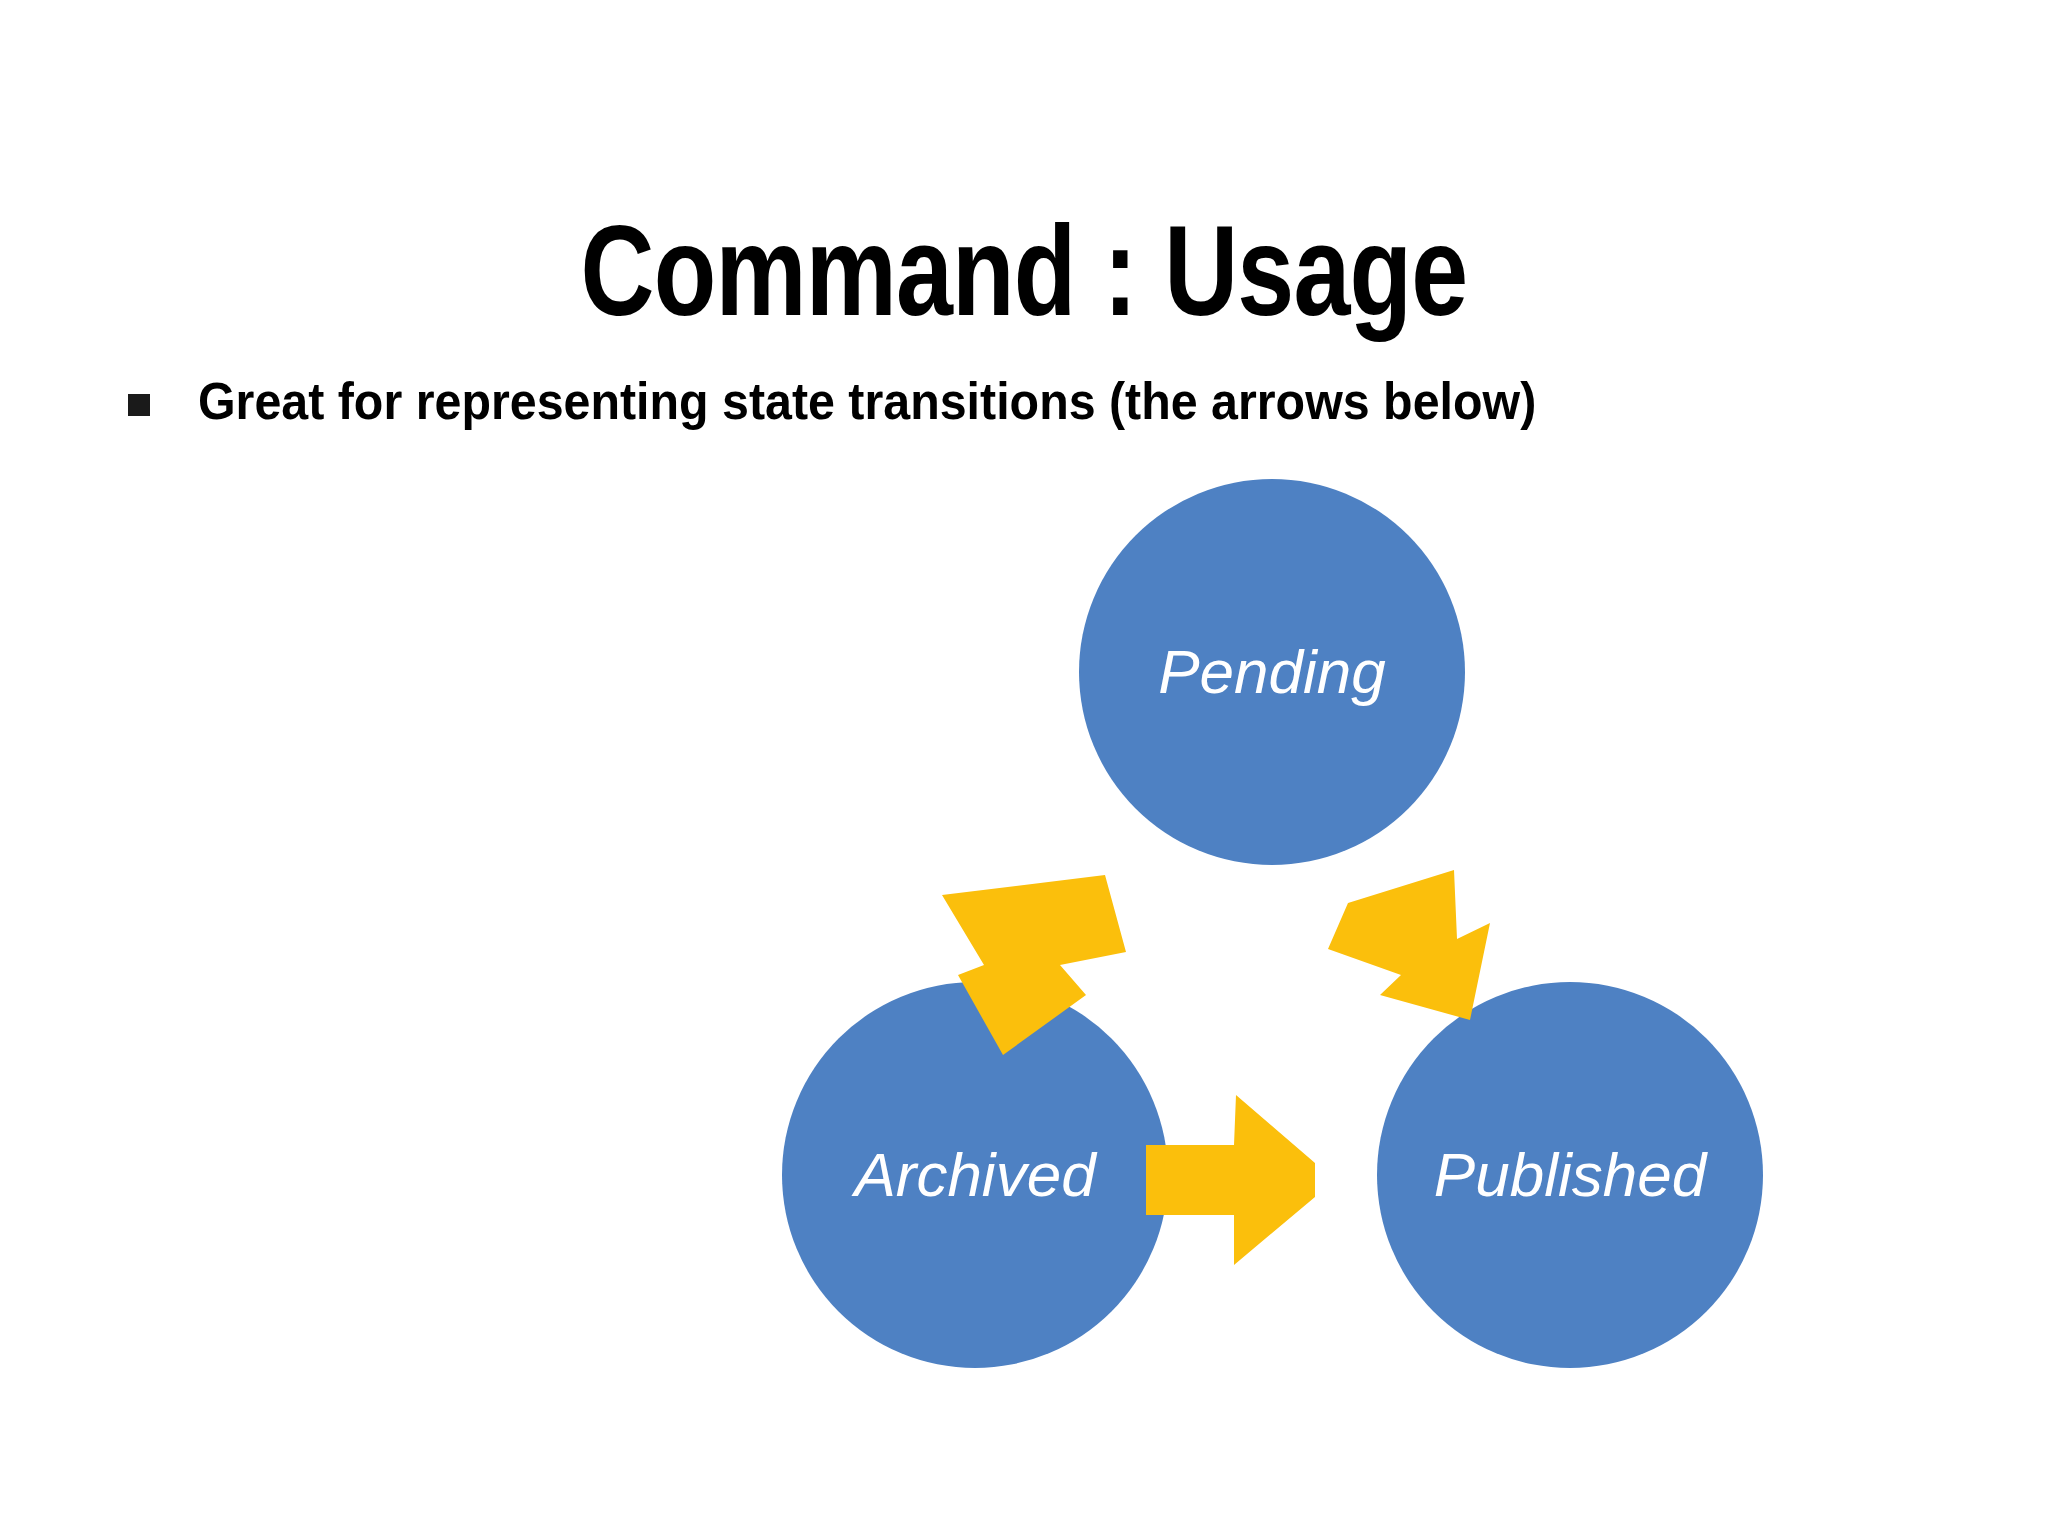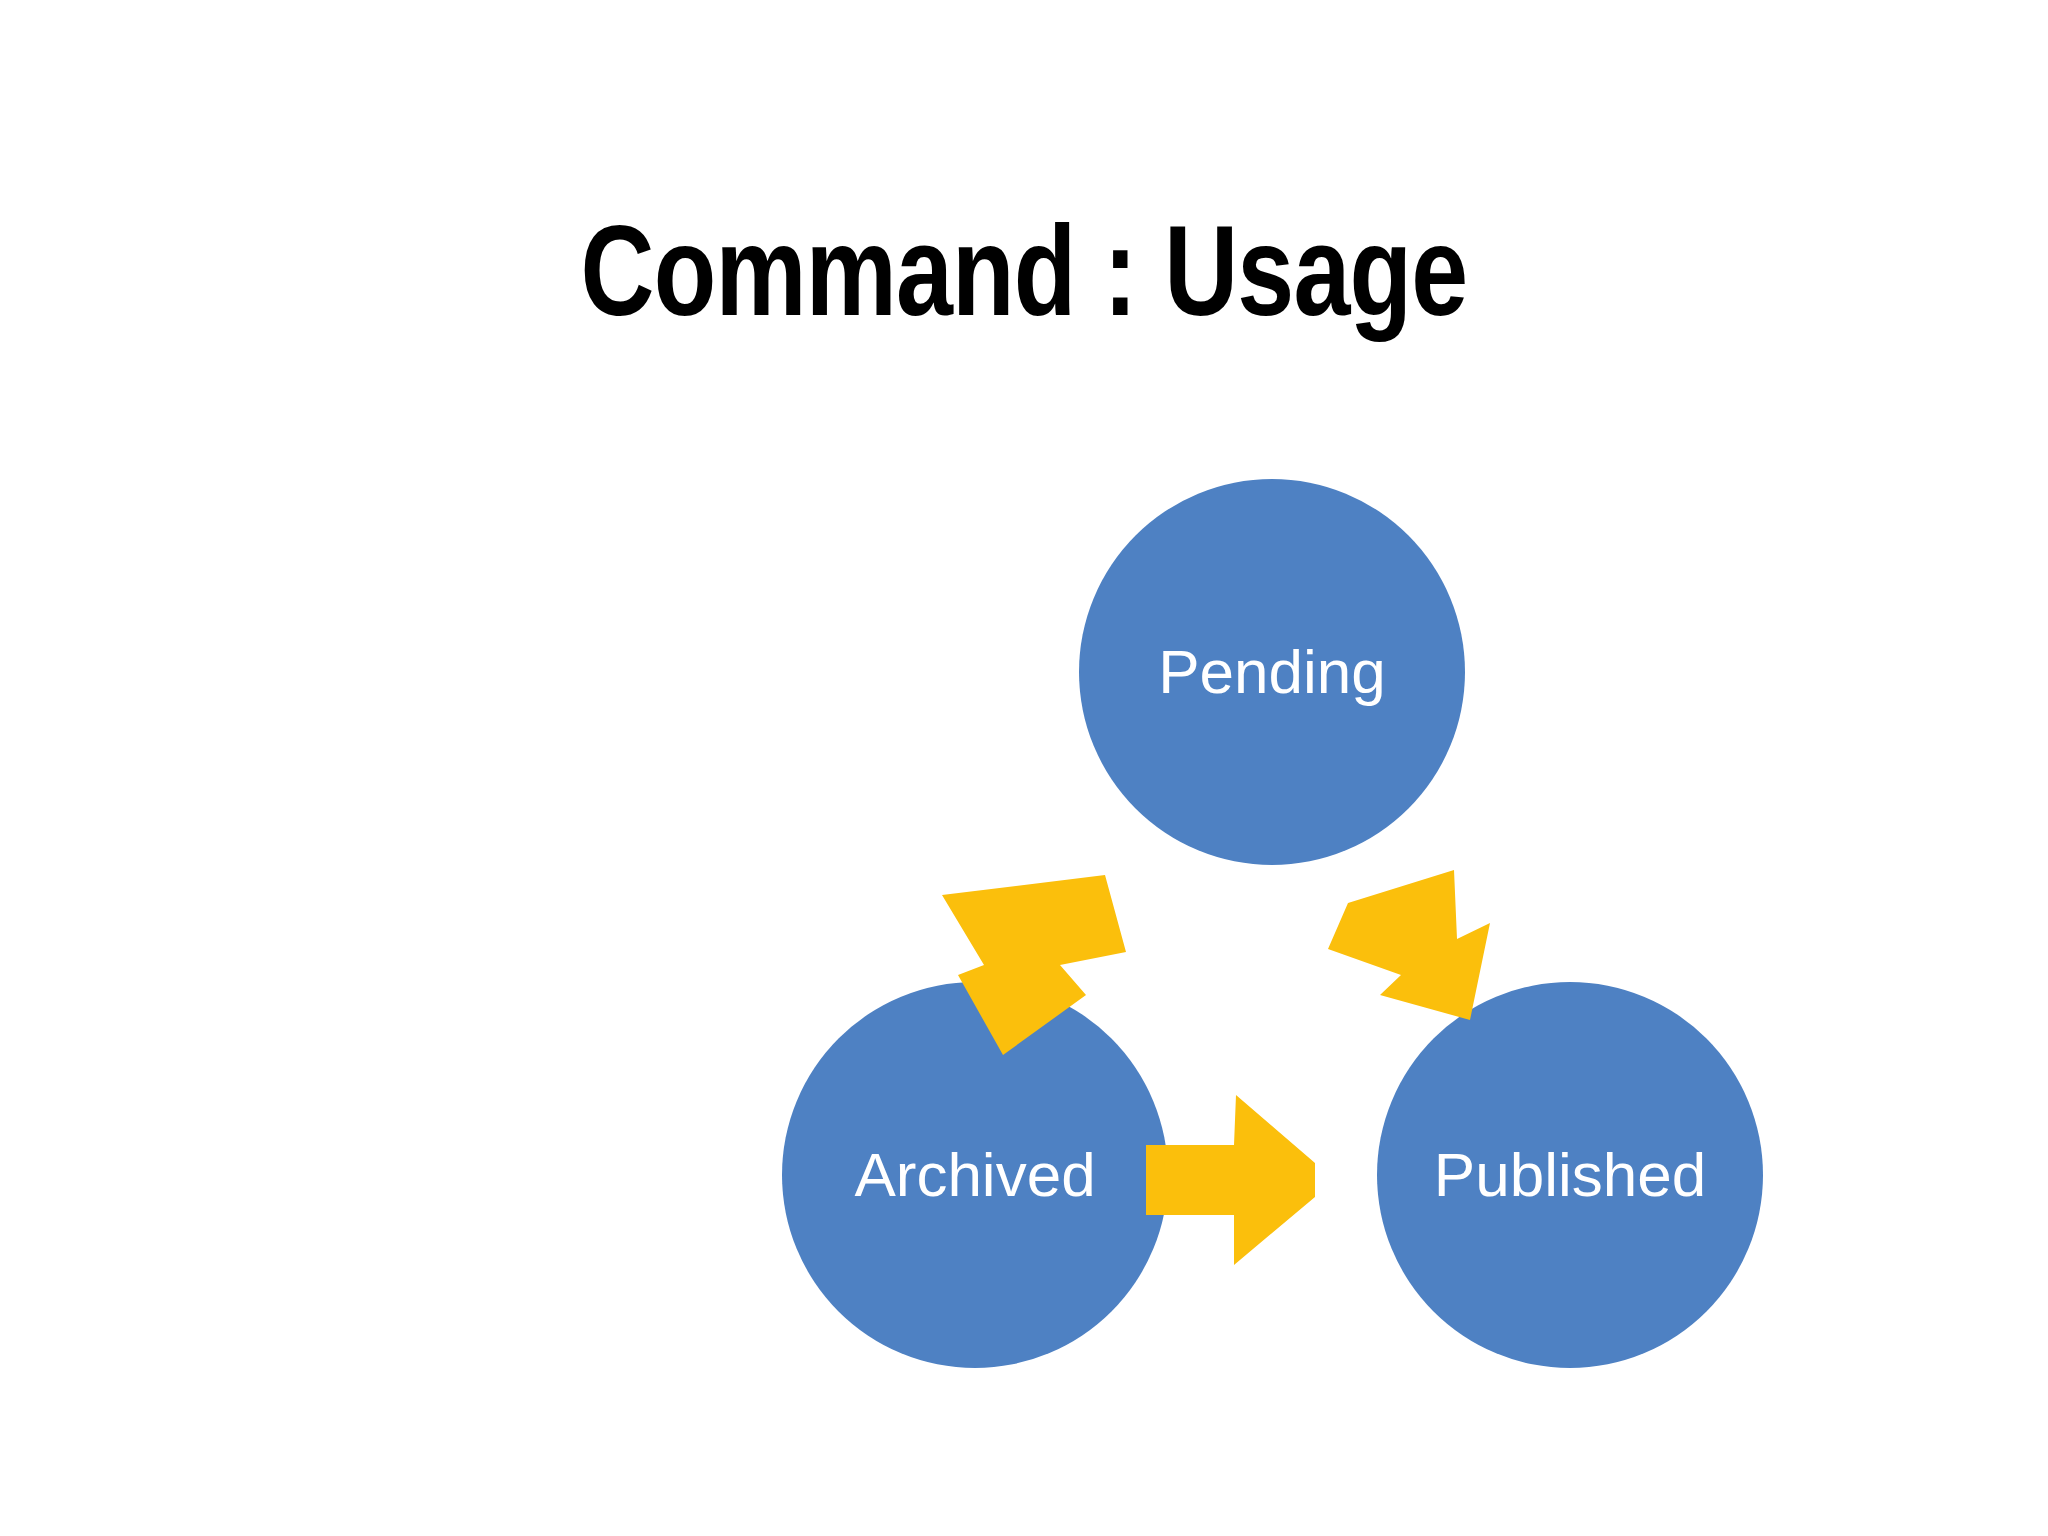--- a/index.html
+++ b/index.html
@@ -66,20 +66,21 @@
     transform-origin: 0 50%;
   }
 
   
   #state-diagram {
     position: absolute;
     left: 760px;
     top: 455px;
     width: 1060px;
     height: 990px;
+    font-style: italic;
   }
   #diagram-svg {
     display: block;
     width: 1060px;
     height: 990px;
   }
   .node-label {
     font-family: "Liberation Sans", sans-serif;
     font-size: 62px;
     fill: #ffffff;
@@ -87,20 +88,24 @@
     dominant-baseline: middle;
   }
 </style>
 </head>
 <body>
 
 <div id="slide">
 
   <h1 id="slide-title">Command : Usage</h1>
 
+  <div id="bullet-row">
+    <span id="bullet-marker"></span>
+    <span id="bullet-text">Great for representing state transitions (the arrows below)</span>
+  </div>
 
   <div id="state-diagram">
     <svg id="diagram-svg" viewBox="0 0 1060 990" xmlns="http://www.w3.org/2000/svg">
 
       <g>
         <circle cx="512" cy="217" r="193" fill="#4E81C3"></circle>
         <text class="node-label" x="512" y="222">Pending</text>
       </g>
 
       <g>

